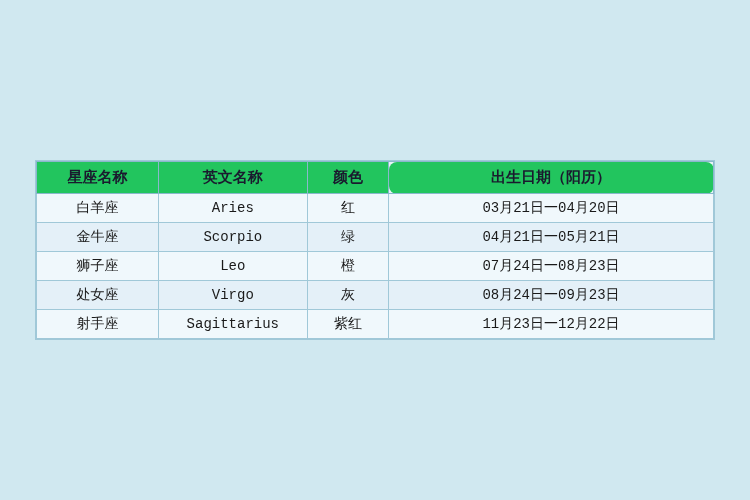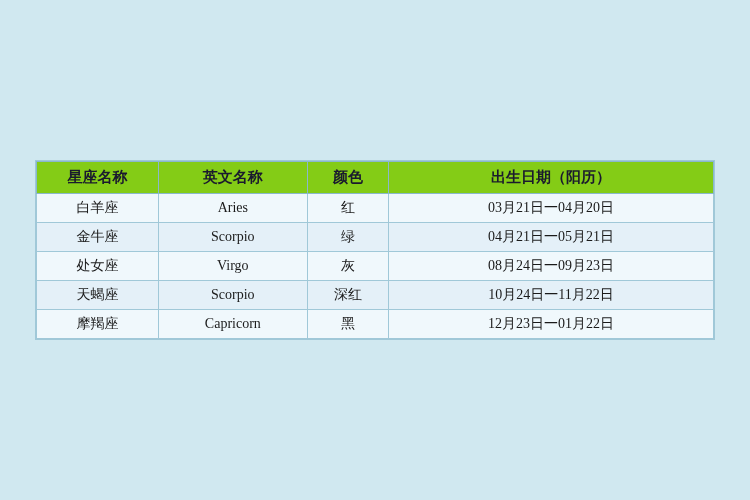--- a/index.html
+++ b/index.html
@@ -24,21 +24,21 @@
       border: 1px solid #a0c8d8;
       width: 680px;
     }
 
     table {
       width: 100%;
       border-collapse: collapse;
     }
 
     thead tr {
-      background-color: #84cc16;
+      background-color: #22c55e;
       padding-left: 19px;
     }
 
     thead th {
       border: 1px solid #8ab8cc;
       padding: 6px 10px;
       text-align: center;
       font-weight: bold;
       color: #1a1a2e;
       font-size: 15px;
@@ -51,26 +51,27 @@
     tbody tr:nth-child(even) {
       background-color: #e4f0f8;
     }
 
     tbody td {
       border: 1px solid #a0c8d8;
       padding: 5px 10px;
       text-align: center;
       color: #1a1a1a;
       font-size: 14px;
+      font-family: Liberation Mono, monospace;
     }
 
     .col-zh { width: 18%; }
     .col-en { width: 22%; font-family: Liberation Serif, serif; }
     .col-color { width: 12%; }
-    .col-date { width: 48%; }
+    .col-date { width: 48%; border-radius: 8px; }
   </style>
 </head>
 <body>
 
 <div class="table-wrapper">
   <table>
     <thead>
       <tr>
         <th class="col-zh">星座名称</th>
         <th class="col-en">英文名称</th>
@@ -85,32 +86,32 @@
           <td>红</td>
           <td>03月21日一04月20日</td>
         </tr>
         <tr>
           <td>金牛座</td>
           <td>Scorpio</td>
           <td>绿</td>
           <td>04月21日一05月21日</td>
         </tr>
         <tr>
+          <td>狮子座</td>
+          <td>Leo</td>
+          <td>橙</td>
+          <td>07月24日一08月23日</td>
+        </tr>
+        <tr>
           <td>处女座</td>
           <td>Virgo</td>
           <td>灰</td>
           <td>08月24日一09月23日</td>
         </tr>
         <tr>
-          <td>天蝎座</td>
-          <td>Scorpio</td>
-          <td>深红</td>
-          <td>10月24日一11月22日</td>
-        </tr>
-        <tr>
-          <td>摩羯座</td>
-          <td>Capricorn</td>
-          <td>黑</td>
-          <td>12月23日一01月22日</td>
+          <td>射手座</td>
+          <td>Sagittarius</td>
+          <td>紫红</td>
+          <td>11月23日一12月22日</td>
         </tr>
       </tbody>
   </table>
 </div>
 
 </body></html>

